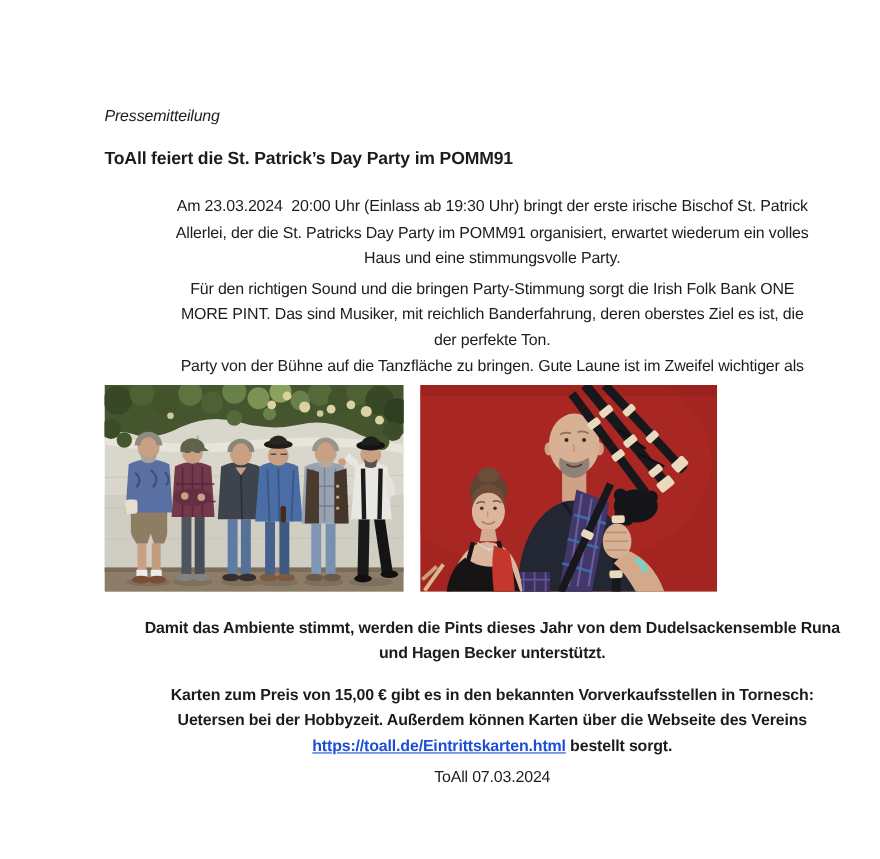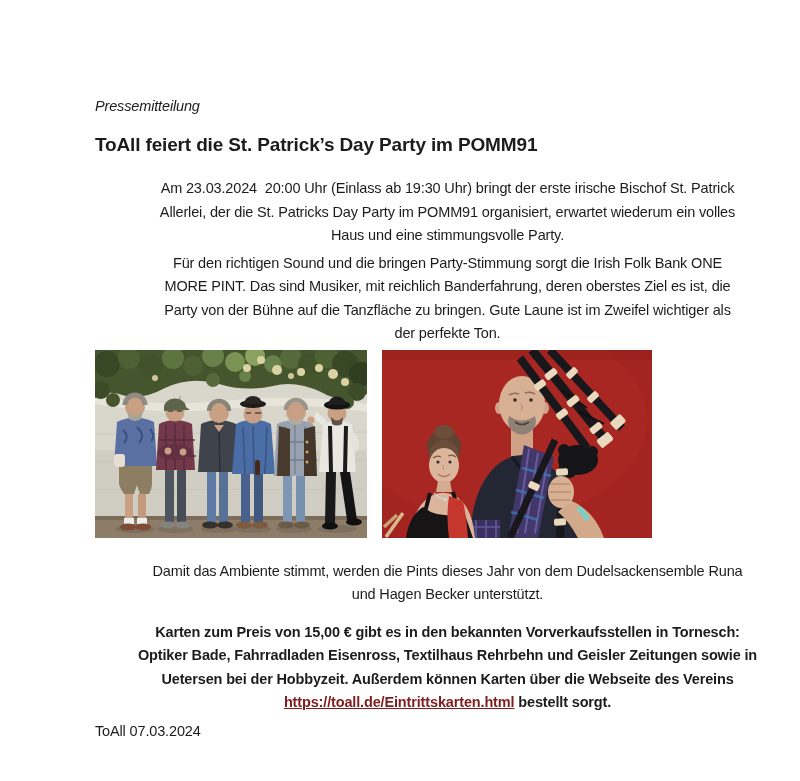--- a/index.html
+++ b/index.html
@@ -6,52 +6,52 @@
   html, body { margin: 0; padding: 0; }
   body {
     width: 800px; height: 781px;
     background: #ffffff;
     color: #1c1c1c;
     font-family: "Liberation Sans", sans-serif;
     overflow: hidden;
   }
   .doc { padding: 95px 0 0 95px; font-size: 14.5px; line-height: 23.5px; letter-spacing: -0.15px; }
   .kicker { margin: 0 0 14px 0; font-style: italic; }
-  .title  { font-size: 19px; line-height: 23.5px; font-weight: 700; margin: 0 0 21px 0; }
+  .title  { font-size: 16px; line-height: 23.5px; font-weight: 700; margin: 0 0 21px 0; }
   .para   { margin: 0 0 4px 0; }
   .para .line { white-space: pre; text-align: center; }
-  .para-ambiente { margin: 0 0 14px 0; }
+  .para-ambiente { margin: 0 0 14px 0; font-weight: bold; }
   .para-tickets  { margin: 0 0 5px 0; font-weight: bold; }
   .photo-row { display: flex; gap: 15px; margin: 4px 0 22px 0; }
   .photo { display: block; }
   .photo-band { width: 272px; height: 188px; }
   .photo-duo  { width: 270px; height: 188px; }
-  a.link { color: #7f1d1d; text-decoration: underline; cursor: pointer; }
-  .footer { margin: 0; }
+  a.link { color: #1d4ed8; text-decoration: underline; cursor: pointer; }
+  .footer { margin: 0; text-align: center; }
 </style>
 </head>
 <body>
 
 <div class="doc">
 
   <p class="kicker">Pressemitteilung</p>
 
   <h1 class="title">ToAll feiert die St. Patrick’s Day Party im POMM91</h1>
 
   <div class="para">
     <div class="line">Am 23.03.2024  20:00 Uhr (Einlass ab 19:30 Uhr) bringt der erste irische Bischof St. Patrick</div>
     <div class="line">Allerlei, der die St. Patricks Day Party im POMM91 organisiert, erwartet wiederum ein volles</div>
     <div class="line">Haus und eine stimmungsvolle Party.</div>
   </div>
 
   <div class="para">
     <div class="line">Für den richtigen Sound und die bringen Party-Stimmung sorgt die Irish Folk Bank ONE</div>
     <div class="line">MORE PINT. Das sind Musiker, mit reichlich Banderfahrung, deren oberstes Ziel es ist, die</div>
+    <div class="line">der perfekte Ton.</div>
     <div class="line">Party von der Bühne auf die Tanzfläche zu bringen. Gute Laune ist im Zweifel wichtiger als</div>
-    <div class="line">der perfekte Ton.</div>
   </div>
 
   <div class="photo-row">
 
     <svg class="photo photo-band" viewBox="0 0 272 188" xmlns="http://www.w3.org/2000/svg">
       <rect width="272" height="188" fill="#d9d6cb"></rect>
       <rect y="100" width="272" height="70" fill="#d0cdc2"></rect>
       <g stroke="#c5c2b6" stroke-width="1" opacity="0.7">
         <line x1="0" y1="84" x2="272" y2="82"></line>
         <line x1="0" y1="112" x2="272" y2="110"></line>
@@ -283,20 +283,19 @@
     </svg>
   </div>
 
   <div class="para para-ambiente">
     <div class="line">Damit das Ambiente stimmt, werden die Pints dieses Jahr von dem Dudelsackensemble Runa</div>
     <div class="line">und Hagen Becker unterstützt.</div>
   </div>
 
   <div class="para para-tickets">
     <div class="line">Karten zum Preis von 15,00 € gibt es in den bekannten Vorverkaufsstellen in Tornesch:</div>
-    <div class="line">Optiker Bade, Fahrradladen Eisenross, Textilhaus Rehrbehn und Geisler Zeitungen sowie in</div>
     <div class="line">Uetersen bei der Hobbyzeit. Außerdem können Karten über die Webseite des Vereins</div>
     <div class="line"><a class="link">https://toall.de/Eintrittskarten.html</a><span> bestellt sorgt.</span></div>
   </div>
 
   <p class="footer">ToAll 07.03.2024</p>
 
 </div>
 
 </body></html>

